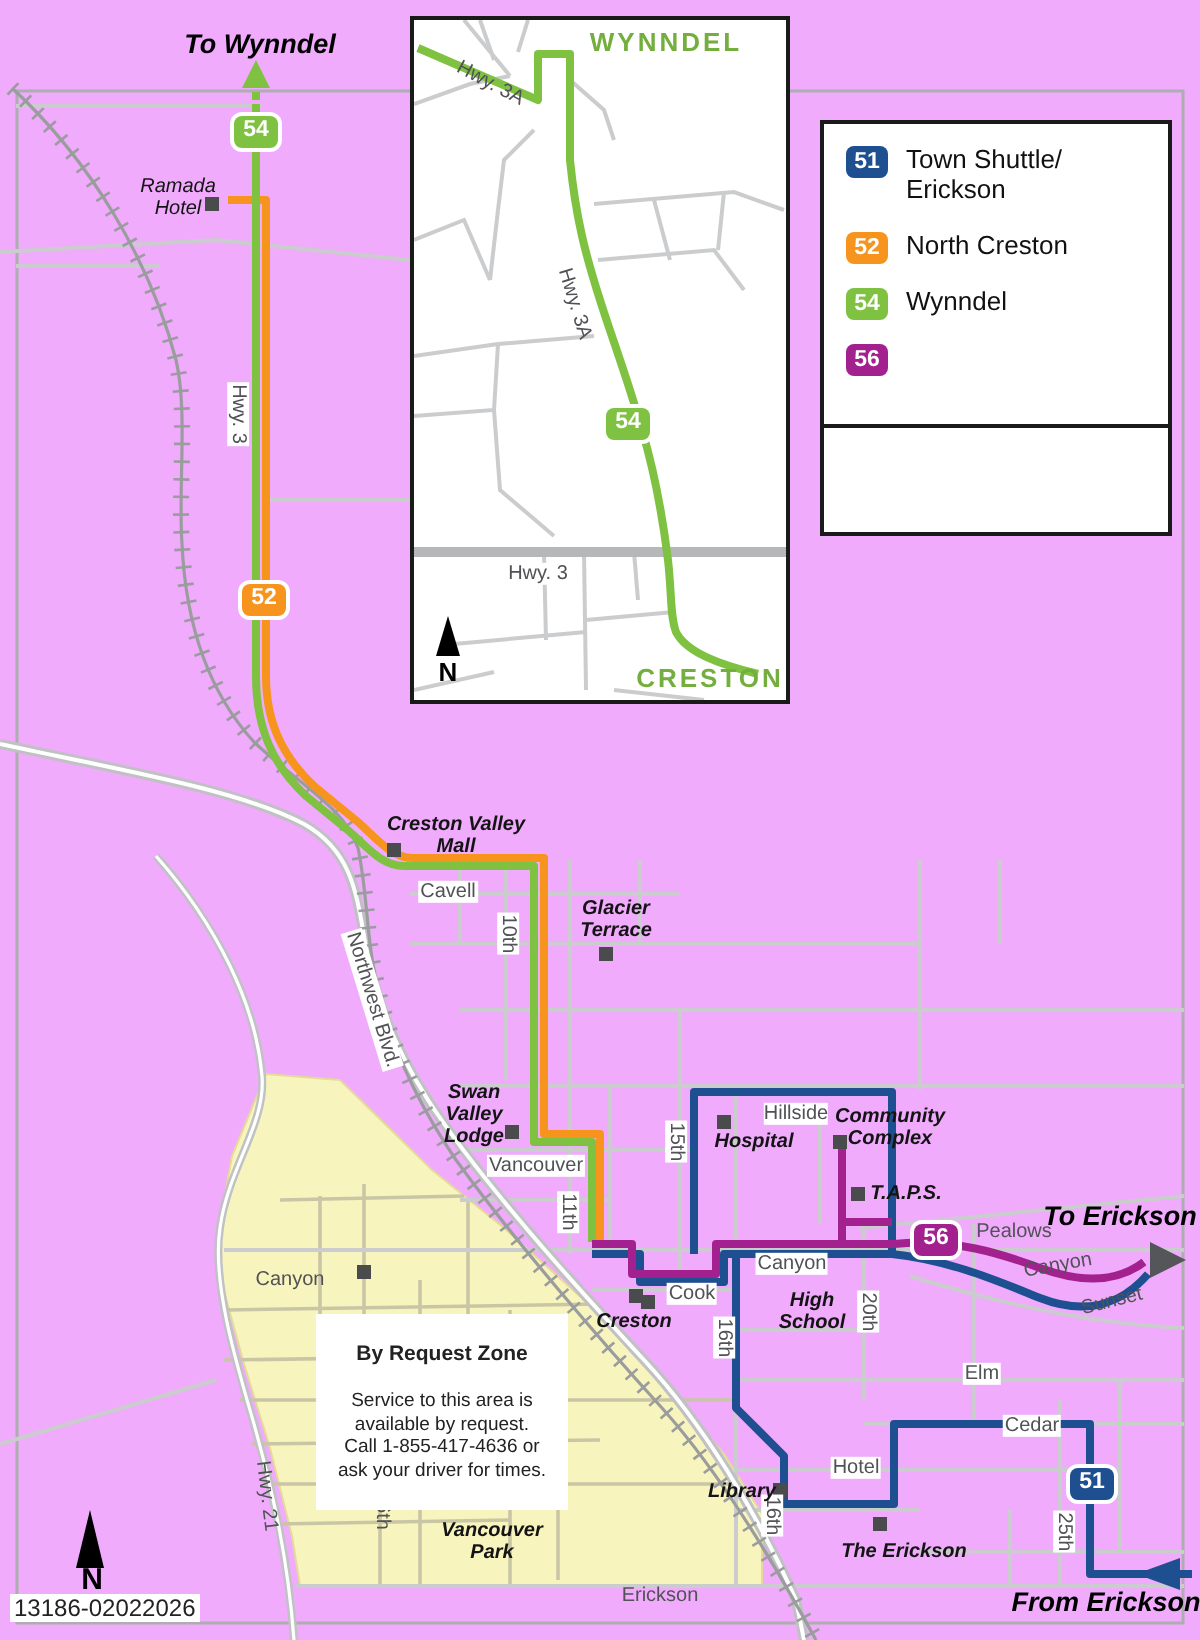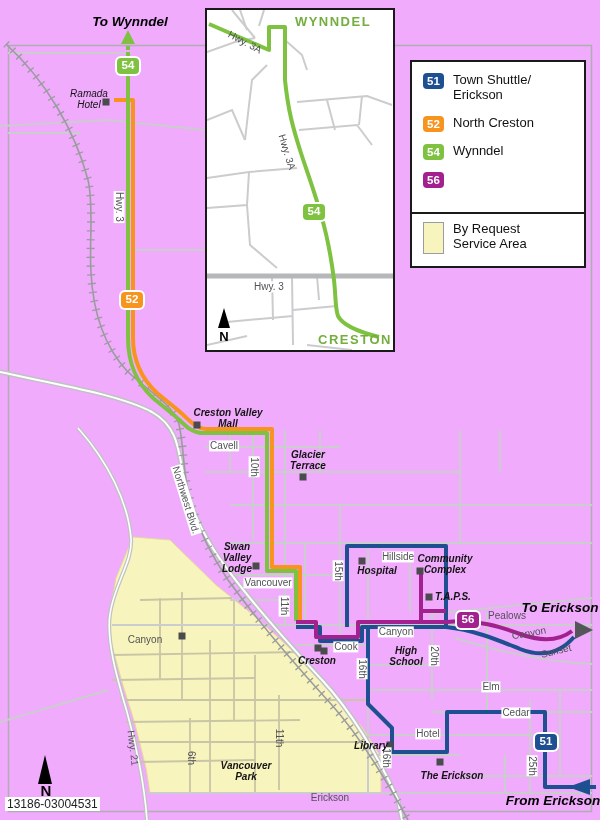--- a/index.html
+++ b/index.html
@@ -214,22 +214,29 @@
   <div class="lbl poi" style="left:453px;top:597px">T.A.P.S.</div>
   <div class="lbl poi" style="left:406px;top:656px">High
 School</div>
   <div class="lbl poi" style="left:371px;top:746px">Library</div>
   <div class="lbl poi" style="left:452px;top:776px">The Erickson</div>
   <div class="lbl poi" style="left:317px;top:661px">Creston</div>
   <div class="lbl poi" style="left:246px;top:771px">Vancouver
 Park</div>
 
   <div class="lbl nletter" style="left:46px;top:791px">N</div>
-  <div class="code">13186-03004531</div>
-
+  <div class="code">13186-02022026</div>
+
+  <div class="zone-note">
+    <div class="zn-title">By Request Zone</div>
+    <div class="zn-body">Service to this area is
+available by request.
+Call 1-855-417-4636 or
+ask your driver for times.</div>
+  </div>
 
   <div class="badge cased" style="left:128px;top:66px;background:#7FC241">54</div>
   <div class="badge cased" style="left:132px;top:300px;background:#F7941E">52</div>
   <div class="badge cased" style="left:468px;top:620px;background:#A3218F">56</div>
   <div class="badge cased" style="left:546px;top:742px;background:#1E4F91">51</div>
 
   <div id="inset">
     <svg id="inset-svg" width="186" height="340" viewBox="0 0 186 340">
       <g stroke="#CBCCCE" stroke-width="2" fill="none">
         <path d="M25,0 L48,28"></path>
@@ -280,20 +287,15 @@
       <div class="leg-label">North Creston</div>
     </div>
     <div class="leg-row" style="top:82px">
       <div class="leg-badge" style="background:#7FC241">54</div>
       <div class="leg-label">Wynndel</div>
     </div>
     <div class="leg-row" style="top:110px">
       <div class="leg-badge" style="background:#A3218F">56</div>
     </div>
     <div class="leg-divider"></div>
-    <div class="leg-row" style="top:160px">
-      <div class="leg-swatch"></div>
-      <div class="leg-label">By Request
-Service Area</div>
-    </div>
   </div>
 
 </div>
 
 </body></html>

